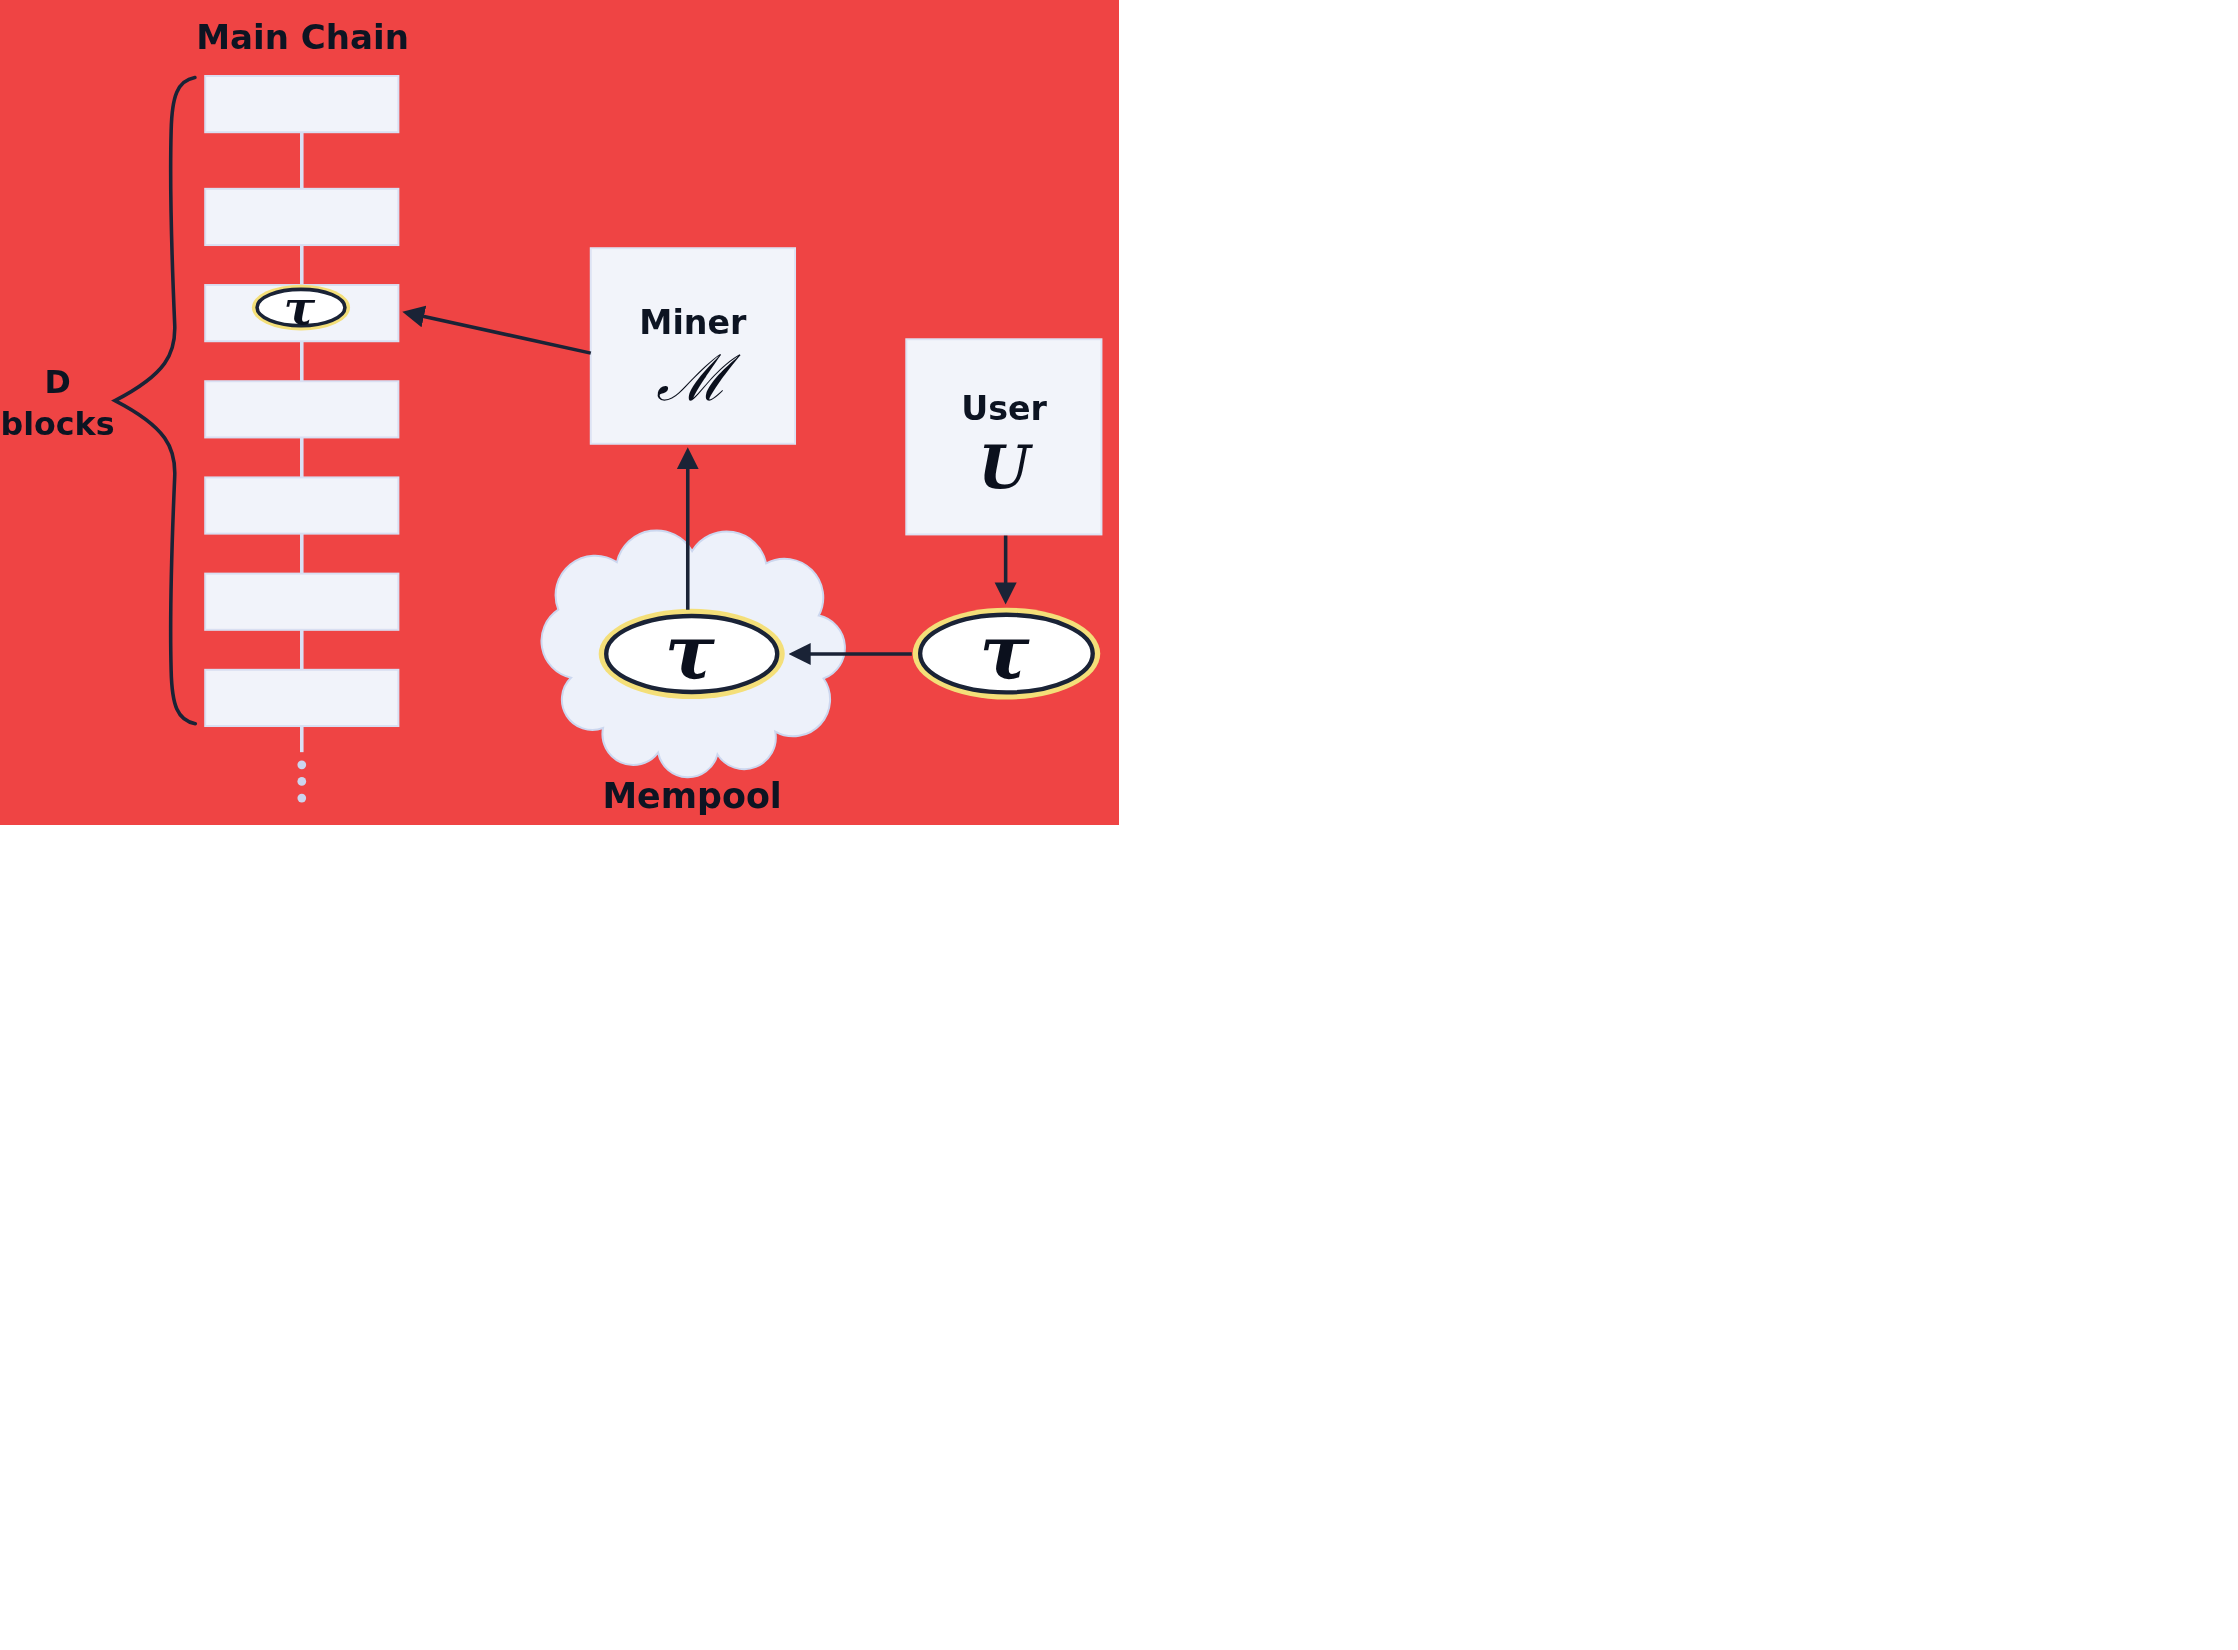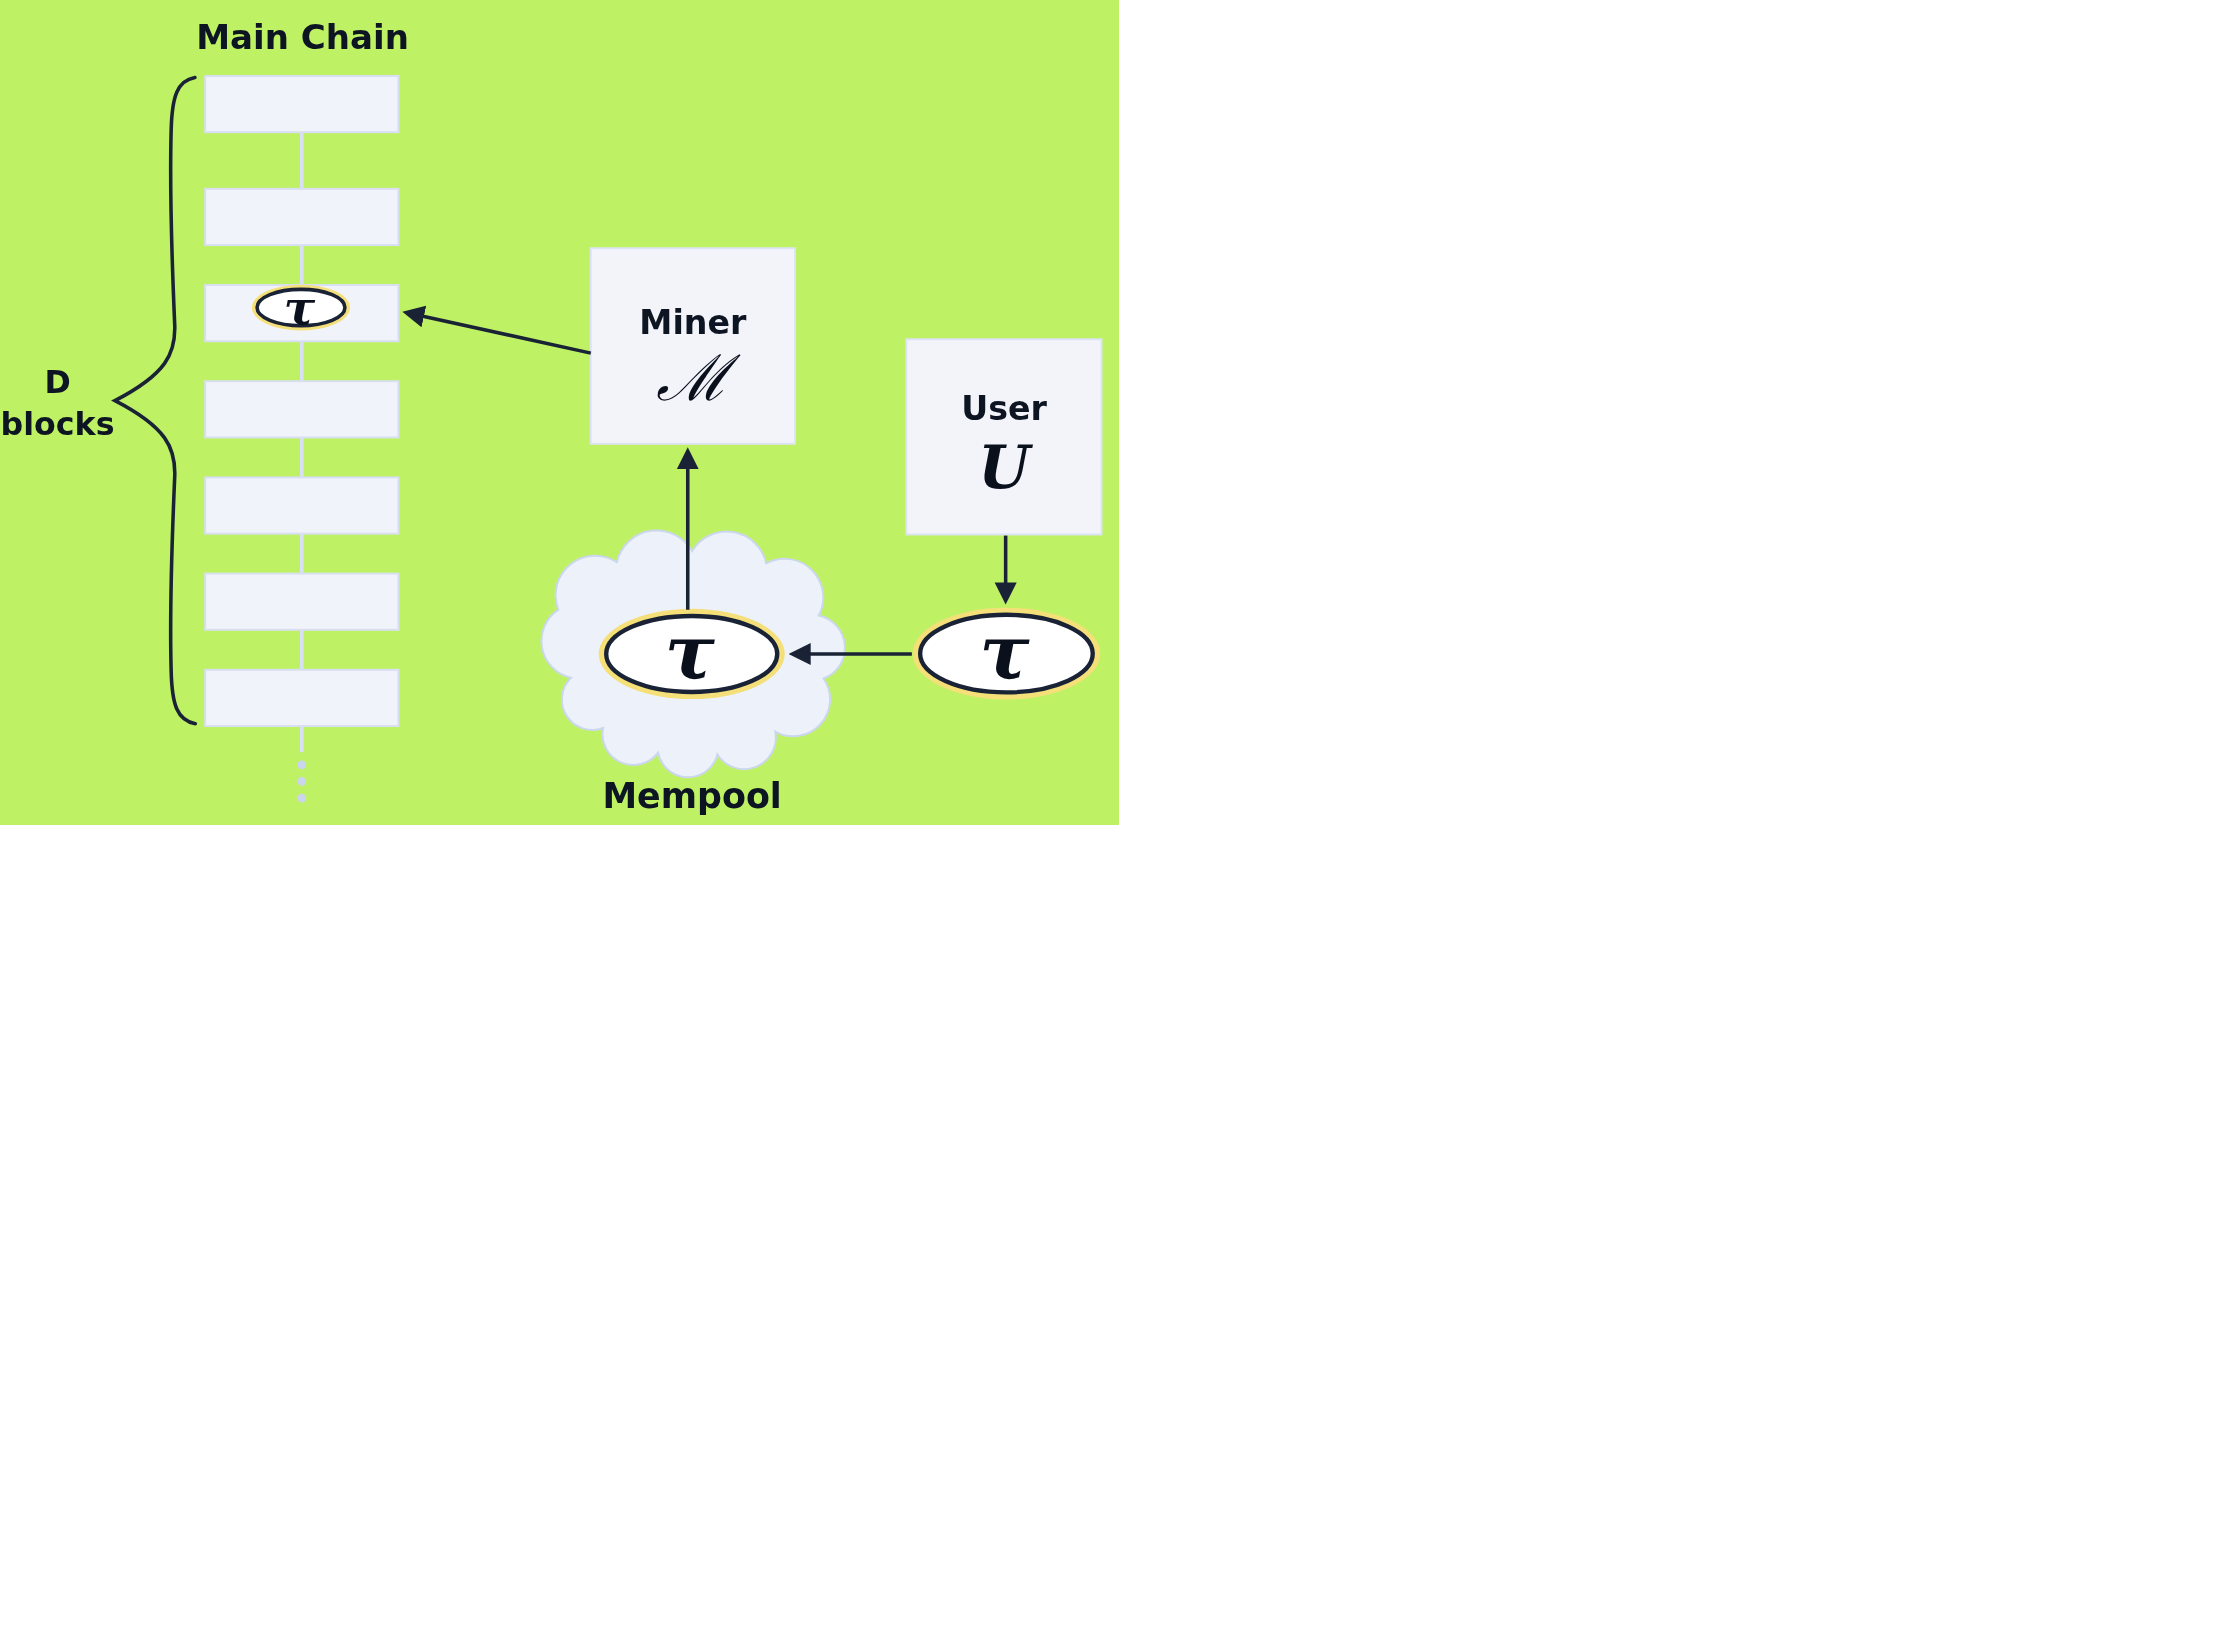--- a/index.html
+++ b/index.html
@@ -4,21 +4,21 @@
 <style>
   html, body {
     margin: 0;
     padding: 0;
     background: #ffffff;
   }
   .stage {
     width: 1119px;
     height: 825px;
     position: relative;
-    background: #bef264;
+    background: #ef4444;
     overflow: hidden;
   }
   svg { display: block; }
 
   
   .label {
     font-family: "DejaVu Sans", "Liberation Sans", sans-serif;
     font-weight: 700;
     fill: #0d1422;
   }

